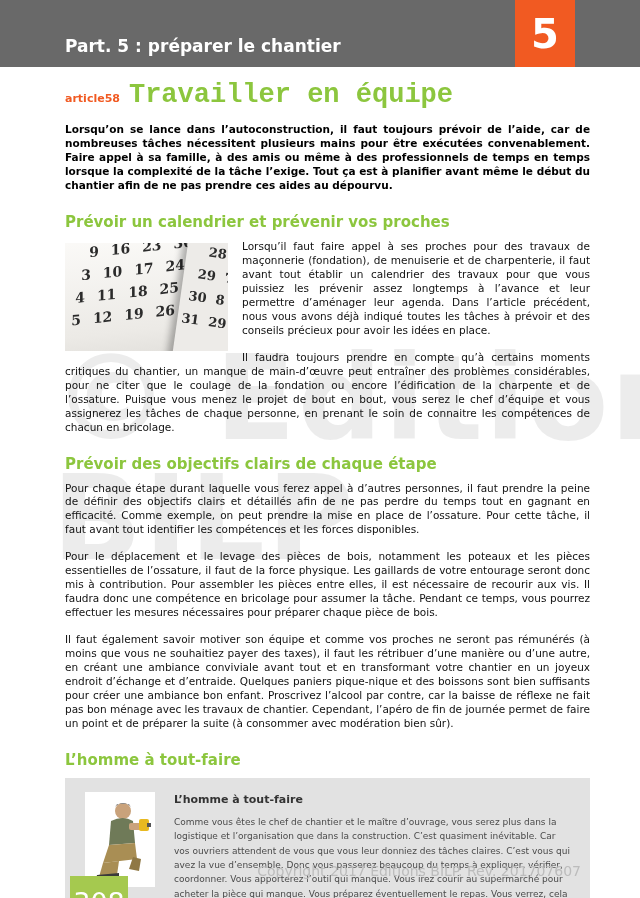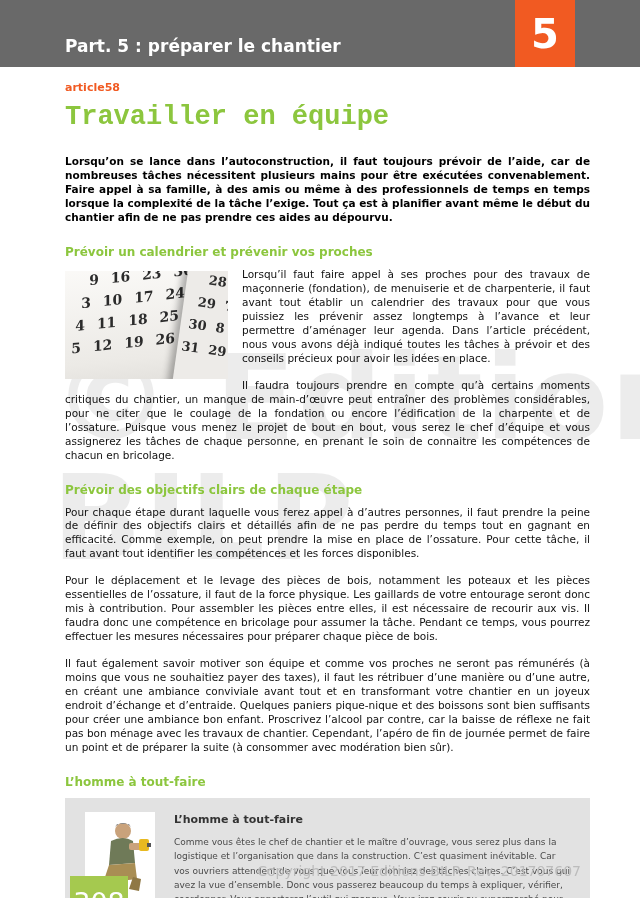--- a/index.html
+++ b/index.html
@@ -13,28 +13,28 @@
                  display:flex;align-items:center;justify-content:center;color:#fff;
                  font-size:40px;font-weight:bold;}
 
   
   .watermark{position:absolute;left:52px;top:338px;z-index:0;color:#000;opacity:0.07;
              font-weight:bold;font-size:118px;line-height:1.02;letter-spacing:2px;
              pointer-events:none;white-space:nowrap;}
 
   
   main{position:relative;z-index:1;padding:81px 50px 0 65px;}
-  .title-row{display:flex;align-items:baseline;gap:9px;margin:0 0 24px 0;flex-direction:column;}
+  .title-row{display:flex;align-items:baseline;gap:9px;margin:0 0 14px 0;}
   .article-id{color:#f15a22;font-weight:bold;font-size:11px;}
   .article-title{color:#8cc63e;font-weight:bold;font-size:27px;margin:0;line-height:1.05;font-family:Liberation Mono, monospace;}
 
   p{margin:0 0 13px 0;font-size:10.5px;line-height:1.33;color:#111;text-align:justify;}
   p.intro{font-weight:bold;color:#000;margin-bottom:15px;}
 
-  h2{color:#8cc63e;font-size:12px;font-weight:bold;margin:20px 0 9px 0;clear:both;}
+  h2{color:#8cc63e;font-size:15px;font-weight:bold;margin:20px 0 9px 0;clear:both;}
 
   
   .calendar-photo{float:left;width:163px;height:108px;margin:3px 14px 4px 0;position:relative;
                   overflow:hidden;background:linear-gradient(115deg,#97979b 0%,#d8d7d5 35%,#bdbcba 100%);}
   .cal-sheet{position:absolute;left:-20px;top:-16px;width:156px;height:150px;
              background:linear-gradient(180deg,#fcfbf9 0%,#eceae6 70%,#dcdad6 100%);
              transform:rotate(-6deg) skewX(-6deg);padding:14px 0 0 30px;box-sizing:border-box;}
   .cal-row{display:flex;gap:12px;margin-bottom:6px;}
   .cal-row:nth-child(1){margin-left:14px;}
   .cal-row:nth-child(2){margin-left:6px;}

